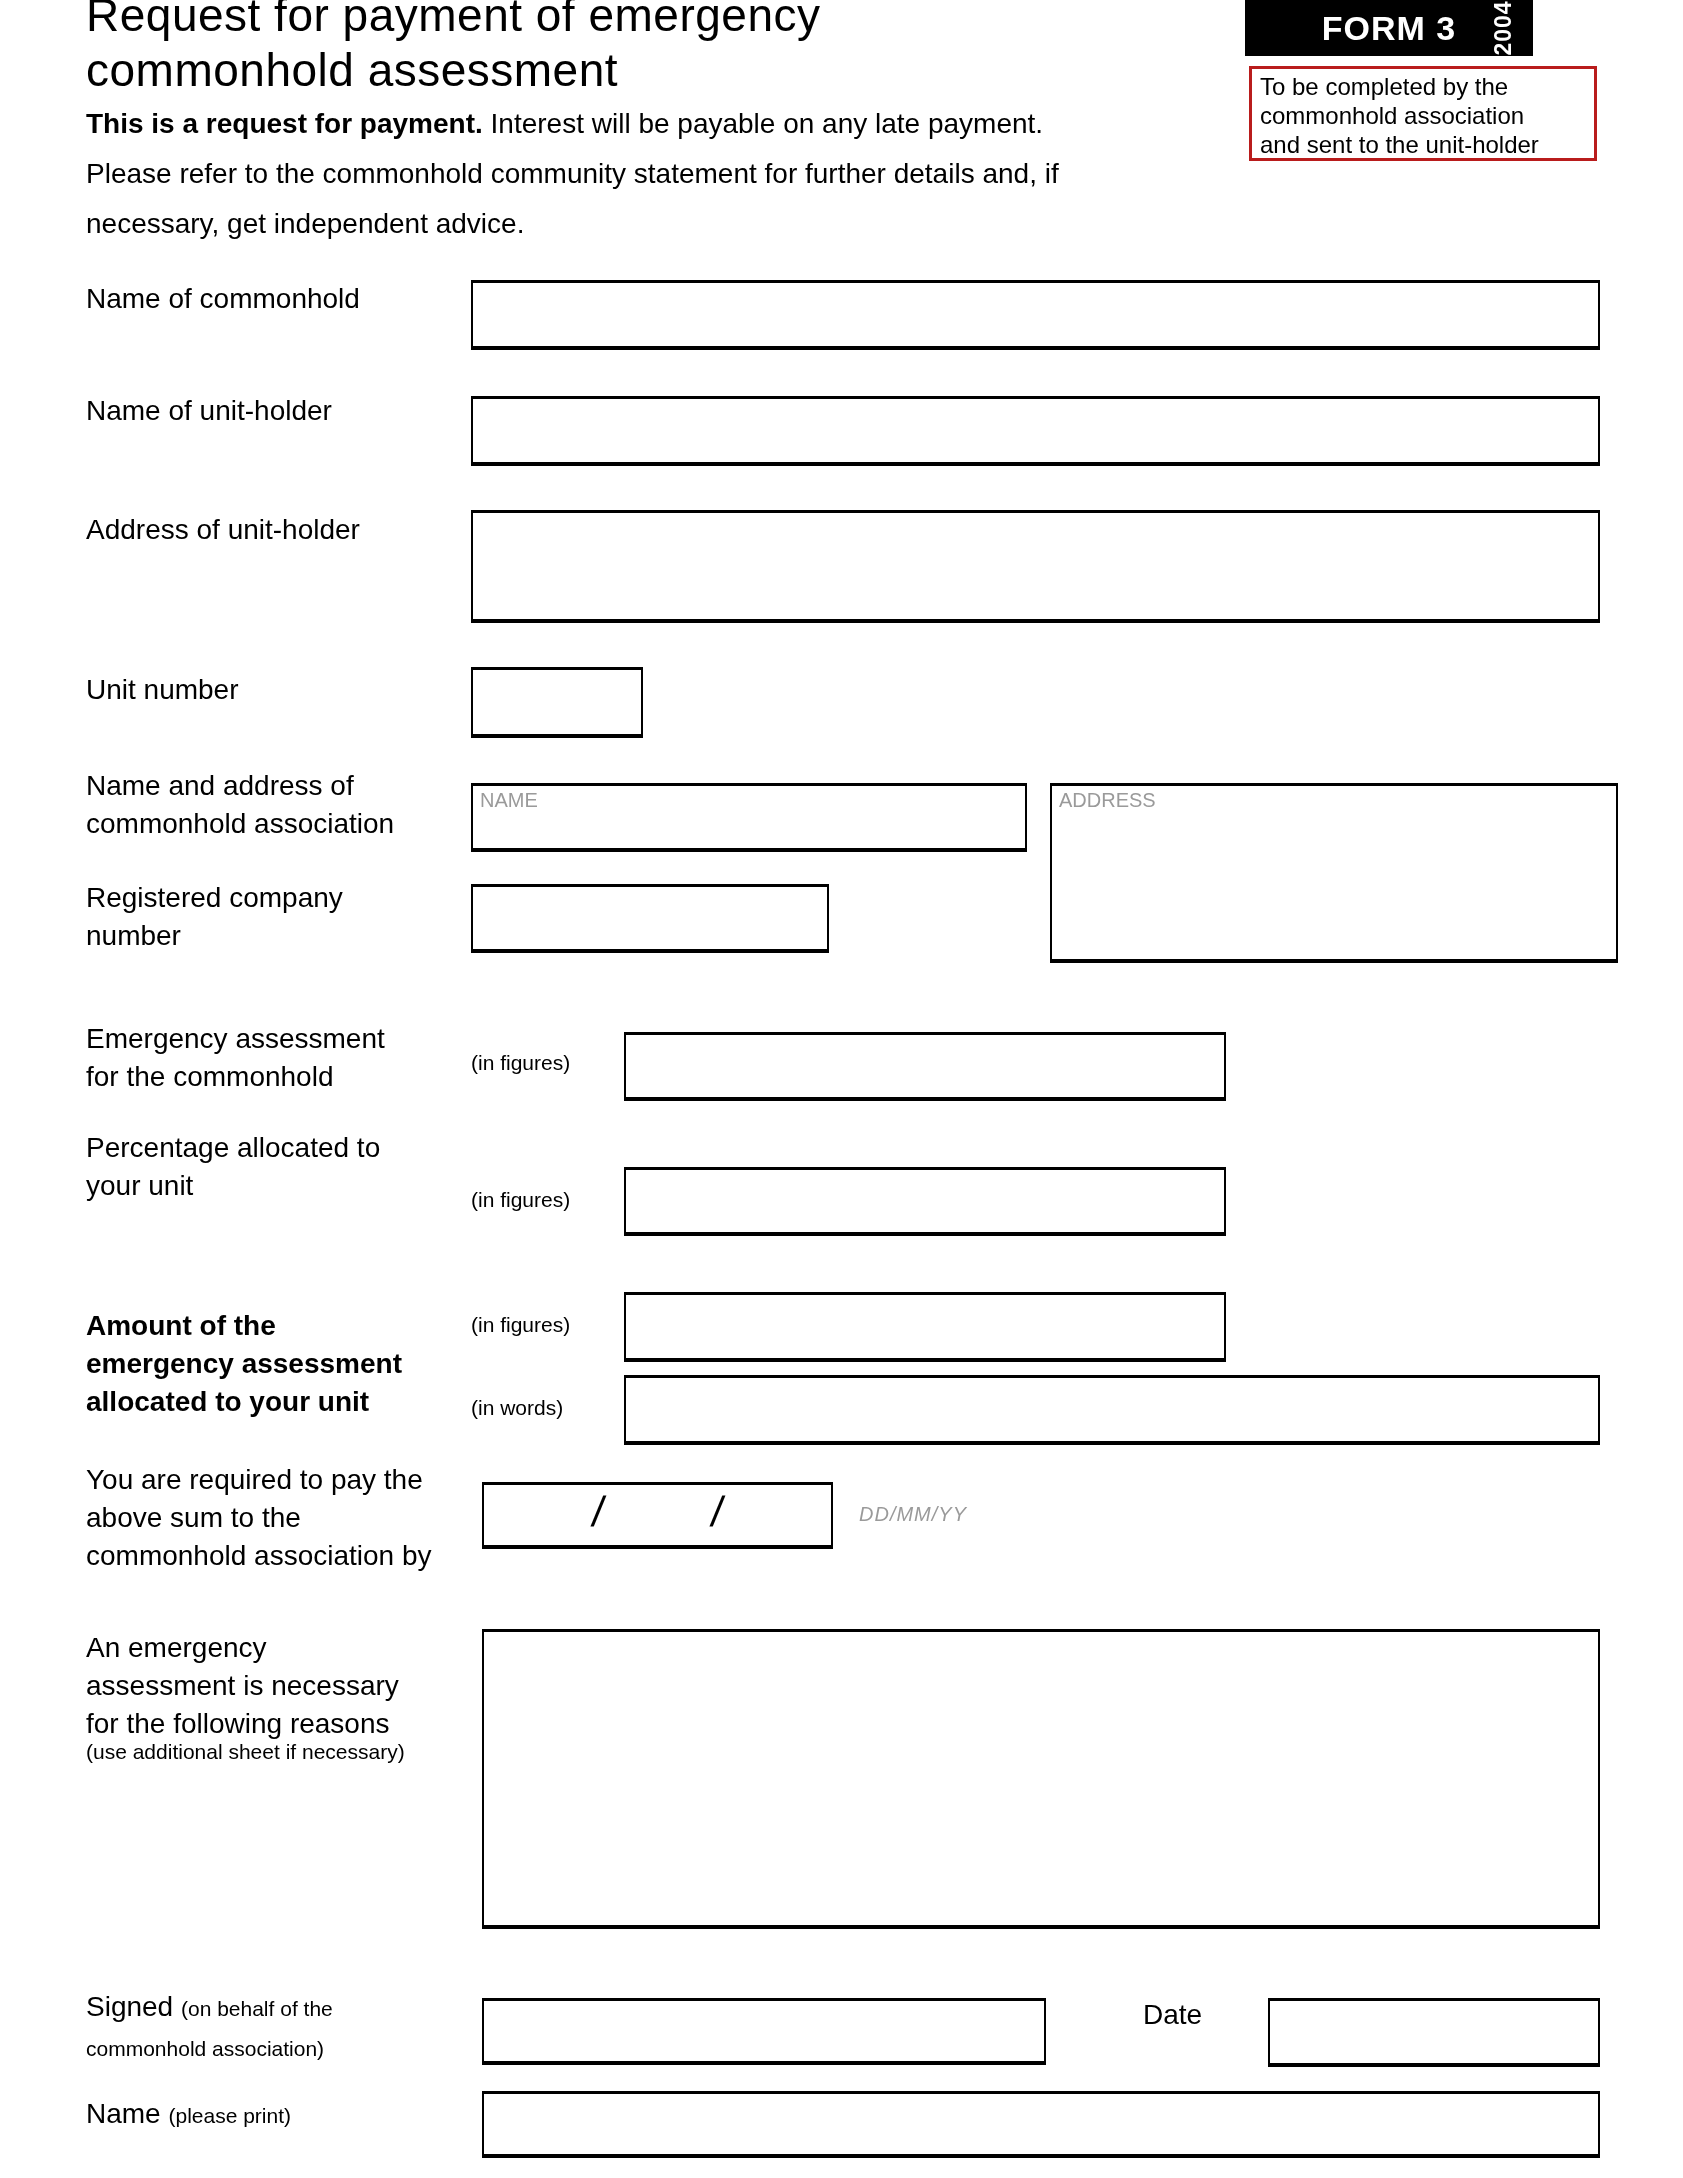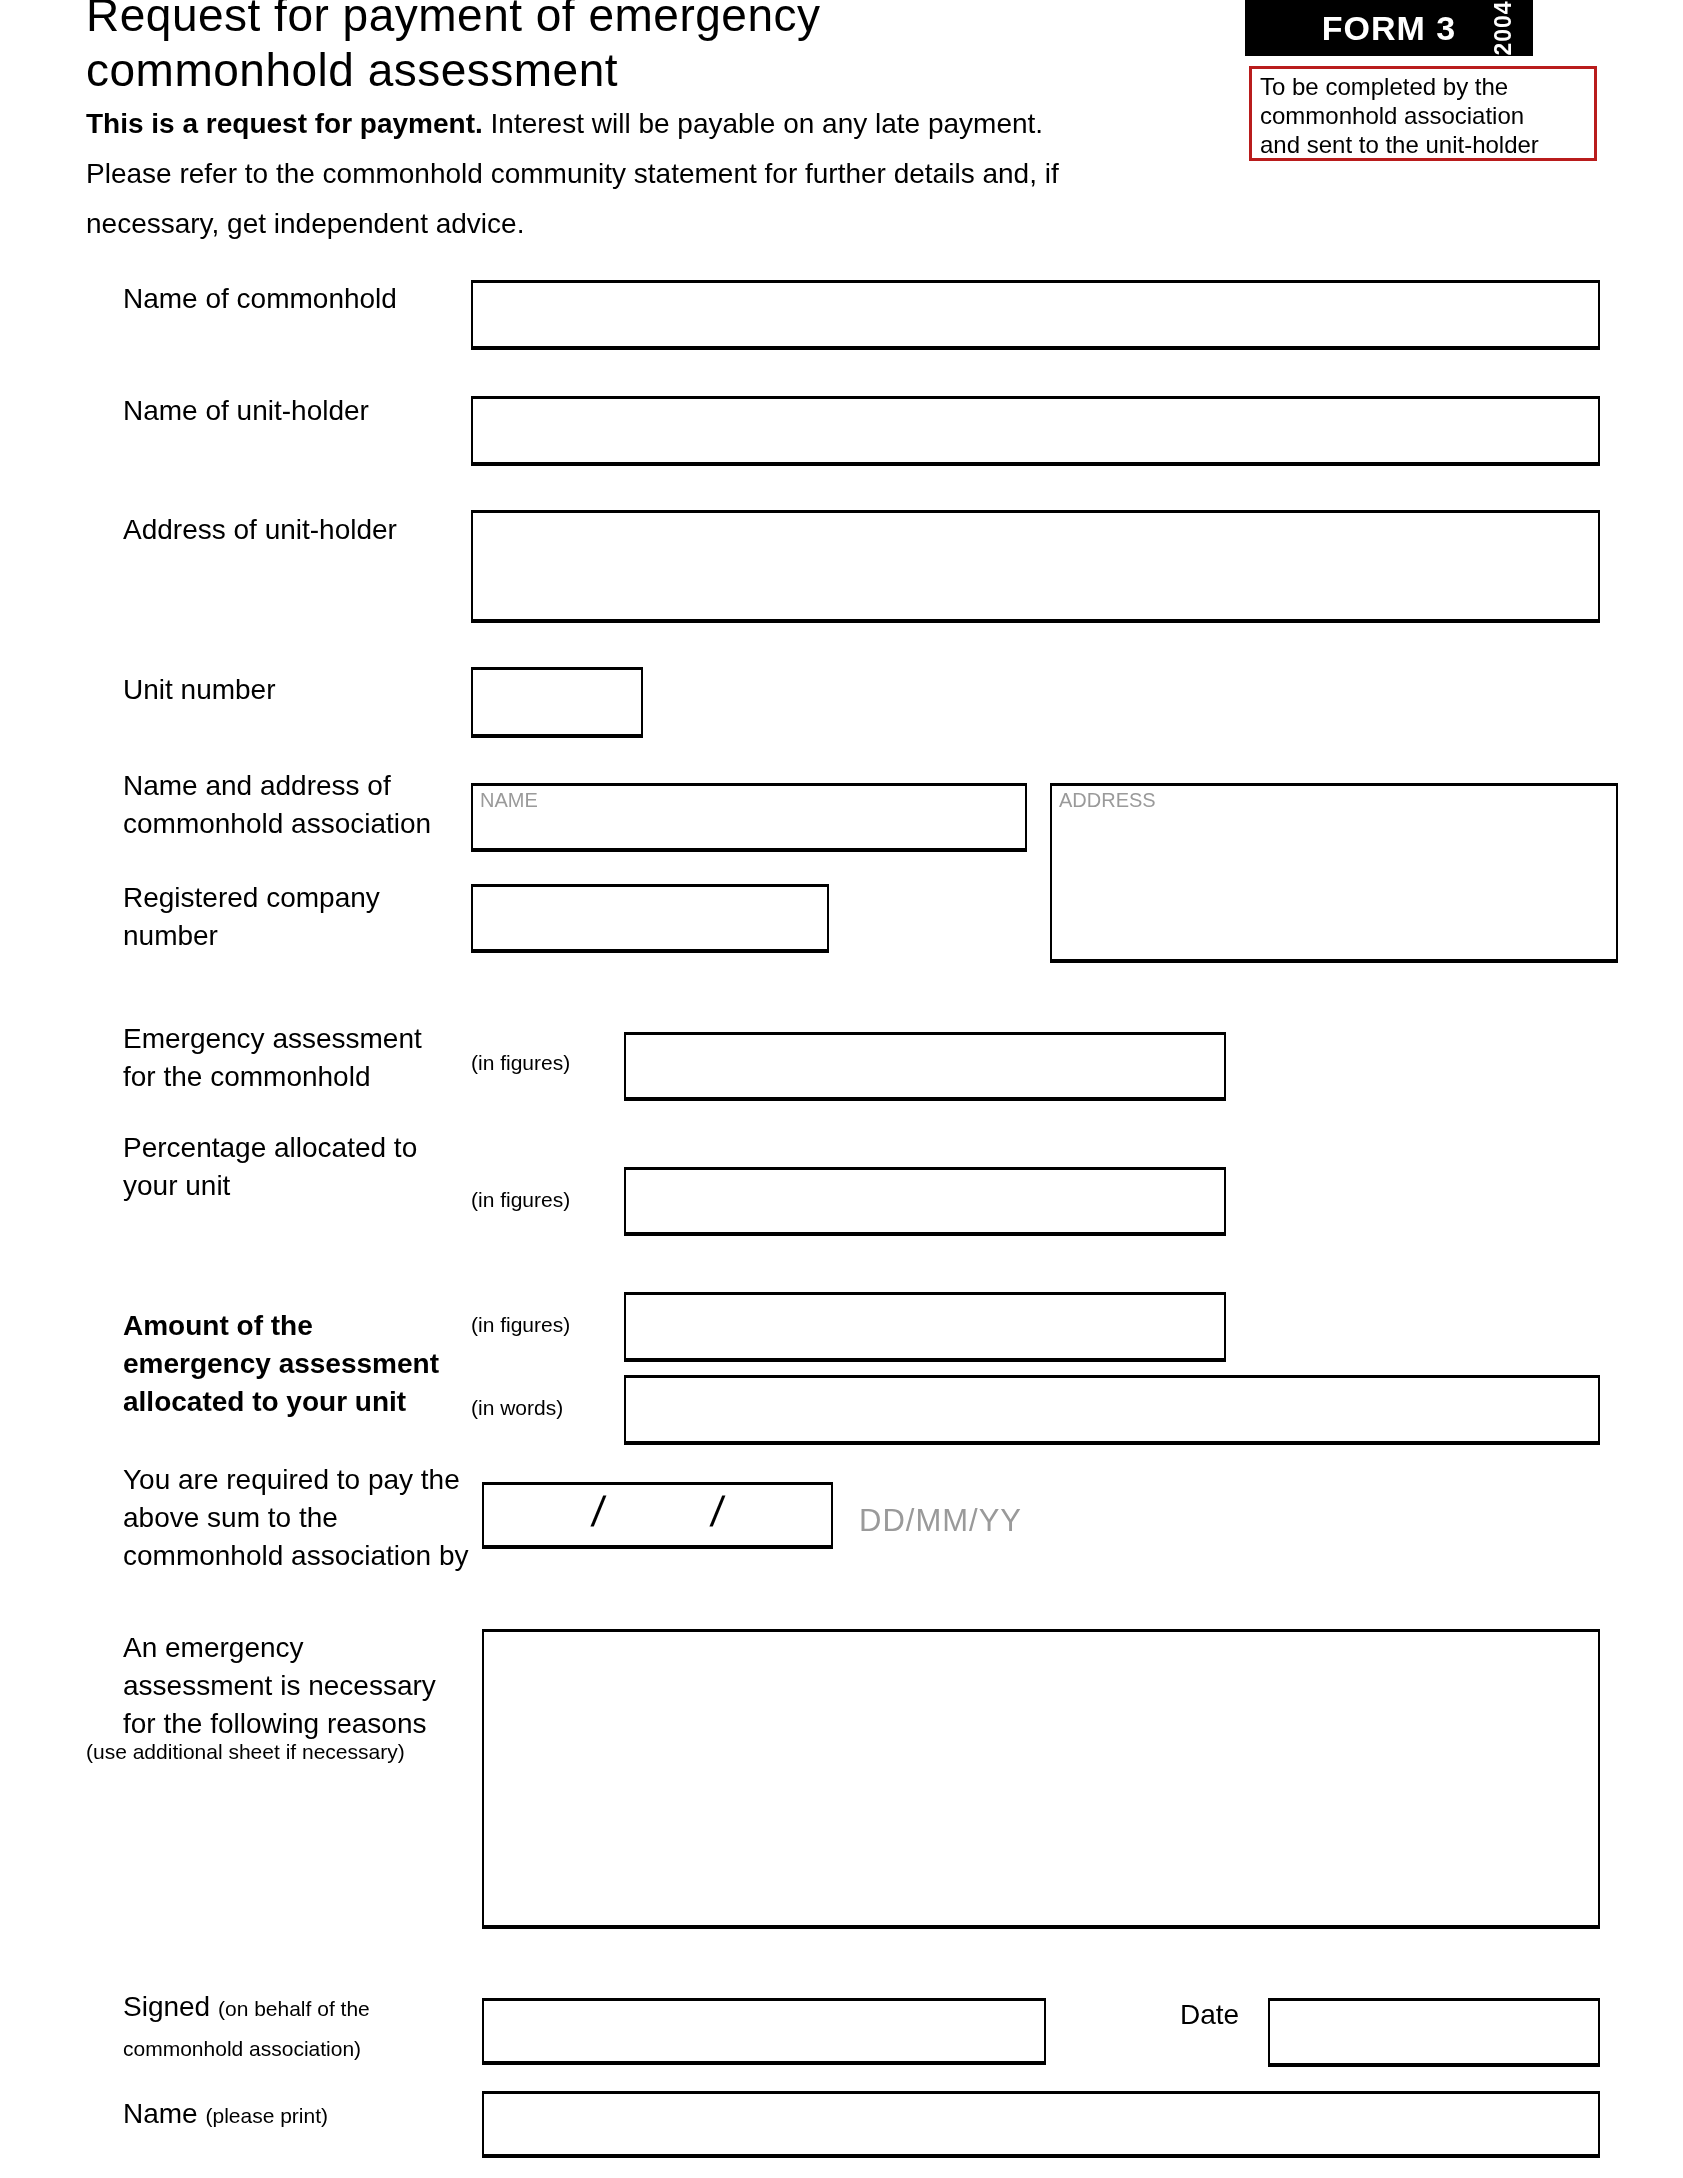--- a/index.html
+++ b/index.html
@@ -67,21 +67,20 @@
     white-space: pre-line;
   }
 
   
   .label {
     position: absolute;
     left: 86px;
     font-size: 28px;
     line-height: 38px;
     white-space: pre-line;
-    margin-left: 37px;
   }
   .label.bold { font-weight: bold; }
   .qualifier {
     position: absolute;
     font-size: 21px;
     white-space: pre-line;
   }
   .field {
     position: absolute;
     background: #ffffff;
@@ -103,23 +102,24 @@
   .date-cell { flex: 1 1 0; height: 100%; }
   .slash {
     flex: 0 0 auto;
     font-size: 42px;
     transform: skewX(-8deg);
     line-height: 1;
     padding-bottom: 6px;
   }
   .format-hint {
     position: absolute;
-    font-size: 31px;
+    font-size: 20px;
     color: #9a9a9a;
     letter-spacing: 1px;
+    font-style: italic;
   }
   .small-note {
     position: absolute;
     left: 86px;
     font-size: 21px;
   }
   .inline-label-main { font-size: 28px; }
   .inline-label-qual { font-size: 21px; }
 </style>
 </head>

